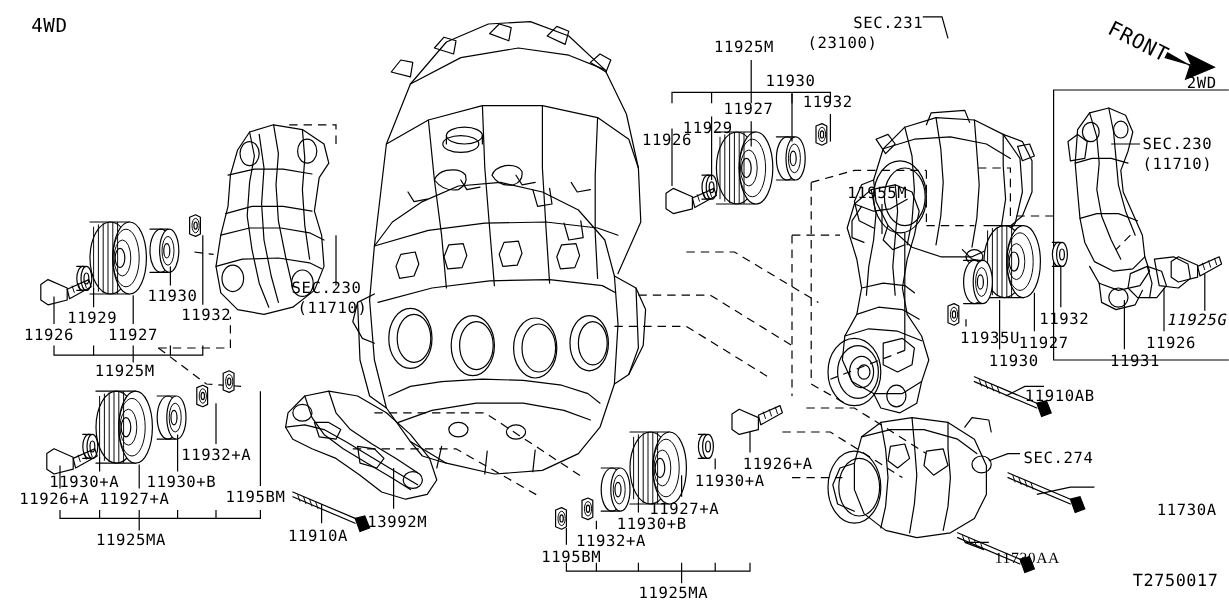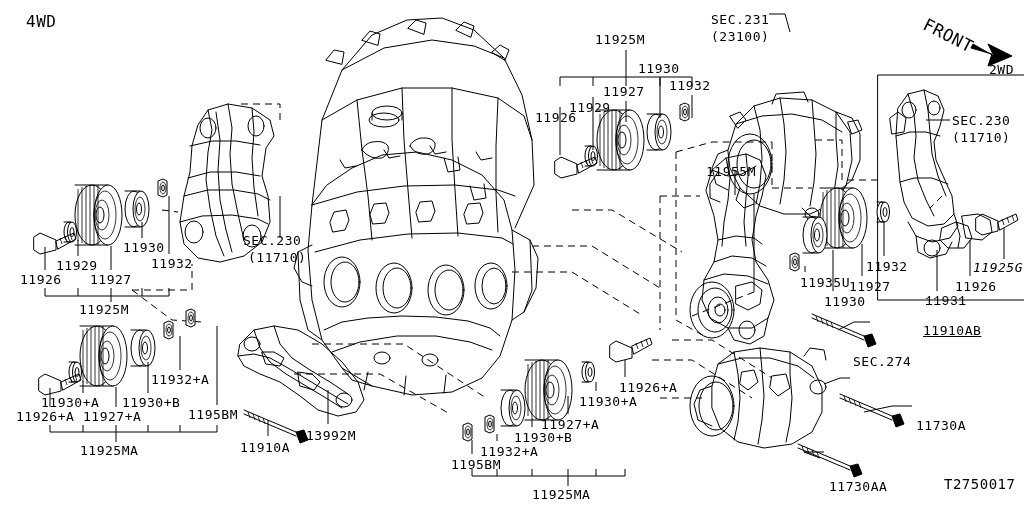--- a/index.html
+++ b/index.html
@@ -383,59 +383,59 @@
   <path class="dash" d="M648 398 L690 398"></path>
 
   <g>
     <path class="blk" d="M961 44 L982 56 L976 44 L1000 56 L976 66 L980 54 L959 48 Z"></path>
   </g>
 </svg>
 
 <div class="lbl" style="left:14px;top:14px;font-size:16px;">4WD</div>
 
 <div class="lbl" style="left:699px;top:12px;">SEC.231</div>
-<div class="lbl" style="left:699px;top:29px;">(23100)</div>
+<div class="lbl" style="left:661px;top:29px;">(23100)</div>
 
 <div class="lbl rot" style="left:916px;top:16px;font-size:17px;transform:rotate(27deg);">FRONT</div>
 
 <div class="lbl" style="left:977px;top:62px;">2WD</div>
 <div class="lbl" style="left:940px;top:113px;">SEC.230</div>
 <div class="lbl" style="left:940px;top:130px;">(11710)</div>
 
 <div class="lbl" style="left:583px;top:32px;">11925M</div>
 <div class="lbl" style="left:626px;top:61px;">11930</div>
 <div class="lbl" style="left:657px;top:78px;">11932</div>
 <div class="lbl" style="left:591px;top:84px;">11927</div>
 <div class="lbl" style="left:557px;top:100px;">11929</div>
 <div class="lbl" style="left:523px;top:110px;">11926</div>
 
-<div class="lbl" style="left:694px;top:164px;">11955M</div>
+<div class="lbl" style="left:694px;top:154px;">11955M</div>
 
 <div class="lbl" style="left:231px;top:233px;">SEC.230</div>
 <div class="lbl" style="left:236px;top:250px;">(11710)</div>
 
 <div class="lbl" style="left:111px;top:240px;">11930</div>
 <div class="lbl" style="left:139px;top:256px;">11932</div>
 <div class="lbl" style="left:44px;top:258px;">11929</div>
 <div class="lbl" style="left:78px;top:272px;">11927</div>
 <div class="lbl" style="left:8px;top:272px;">11926</div>
 <div class="lbl" style="left:67px;top:302px;">11925M</div>
 
 <div class="lbl" style="left:788px;top:275px;">11935U</div>
 <div class="lbl" style="left:854px;top:259px;">11932</div>
 <div class="lbl" style="left:837px;top:279px;">11927</div>
 <div class="lbl" style="left:812px;top:294px;">11930</div>
-<div class="lbl" style="left:913px;top:294px;font-family:Liberation Mono, monospace;">11931</div>
+<div class="lbl" style="left:913px;top:294px;">11931</div>
 <div class="lbl" style="left:943px;top:279px;">11926</div>
 <div class="lbl" style="left:961px;top:260px;font-style:italic;">11925G</div>
 
-<div class="lbl" style="left:911px;top:323px;text-decoration:underline;">11910AB</div>
-<div class="lbl" style="left:841px;top:354px;">SEC.274</div>
-<div class="lbl" style="left:904px;top:418px;">11730A</div>
-<div class="lbl" style="left:817px;top:479px;">11730AA</div>
+<div class="lbl" style="left:842px;top:323px;">11910AB</div>
+<div class="lbl" style="left:841px;top:375px;">SEC.274</div>
+<div class="lbl" style="left:952px;top:418px;">11730A</div>
+<div class="lbl" style="left:817px;top:457px;font-family:Liberation Serif, serif;">11730AA</div>
 
 <div class="lbl" style="left:139px;top:372px;">11932+A</div>
 <div class="lbl" style="left:110px;top:395px;">11930+B</div>
 <div class="lbl" style="left:176px;top:407px;">1195BM</div>
 <div class="lbl" style="left:29px;top:395px;">11930+A</div>
 <div class="lbl" style="left:71px;top:409px;">11927+A</div>
 <div class="lbl" style="left:4px;top:409px;">11926+A</div>
 <div class="lbl" style="left:68px;top:443px;">11925MA</div>
 
 <div class="lbl" style="left:294px;top:428px;">13992M</div>

